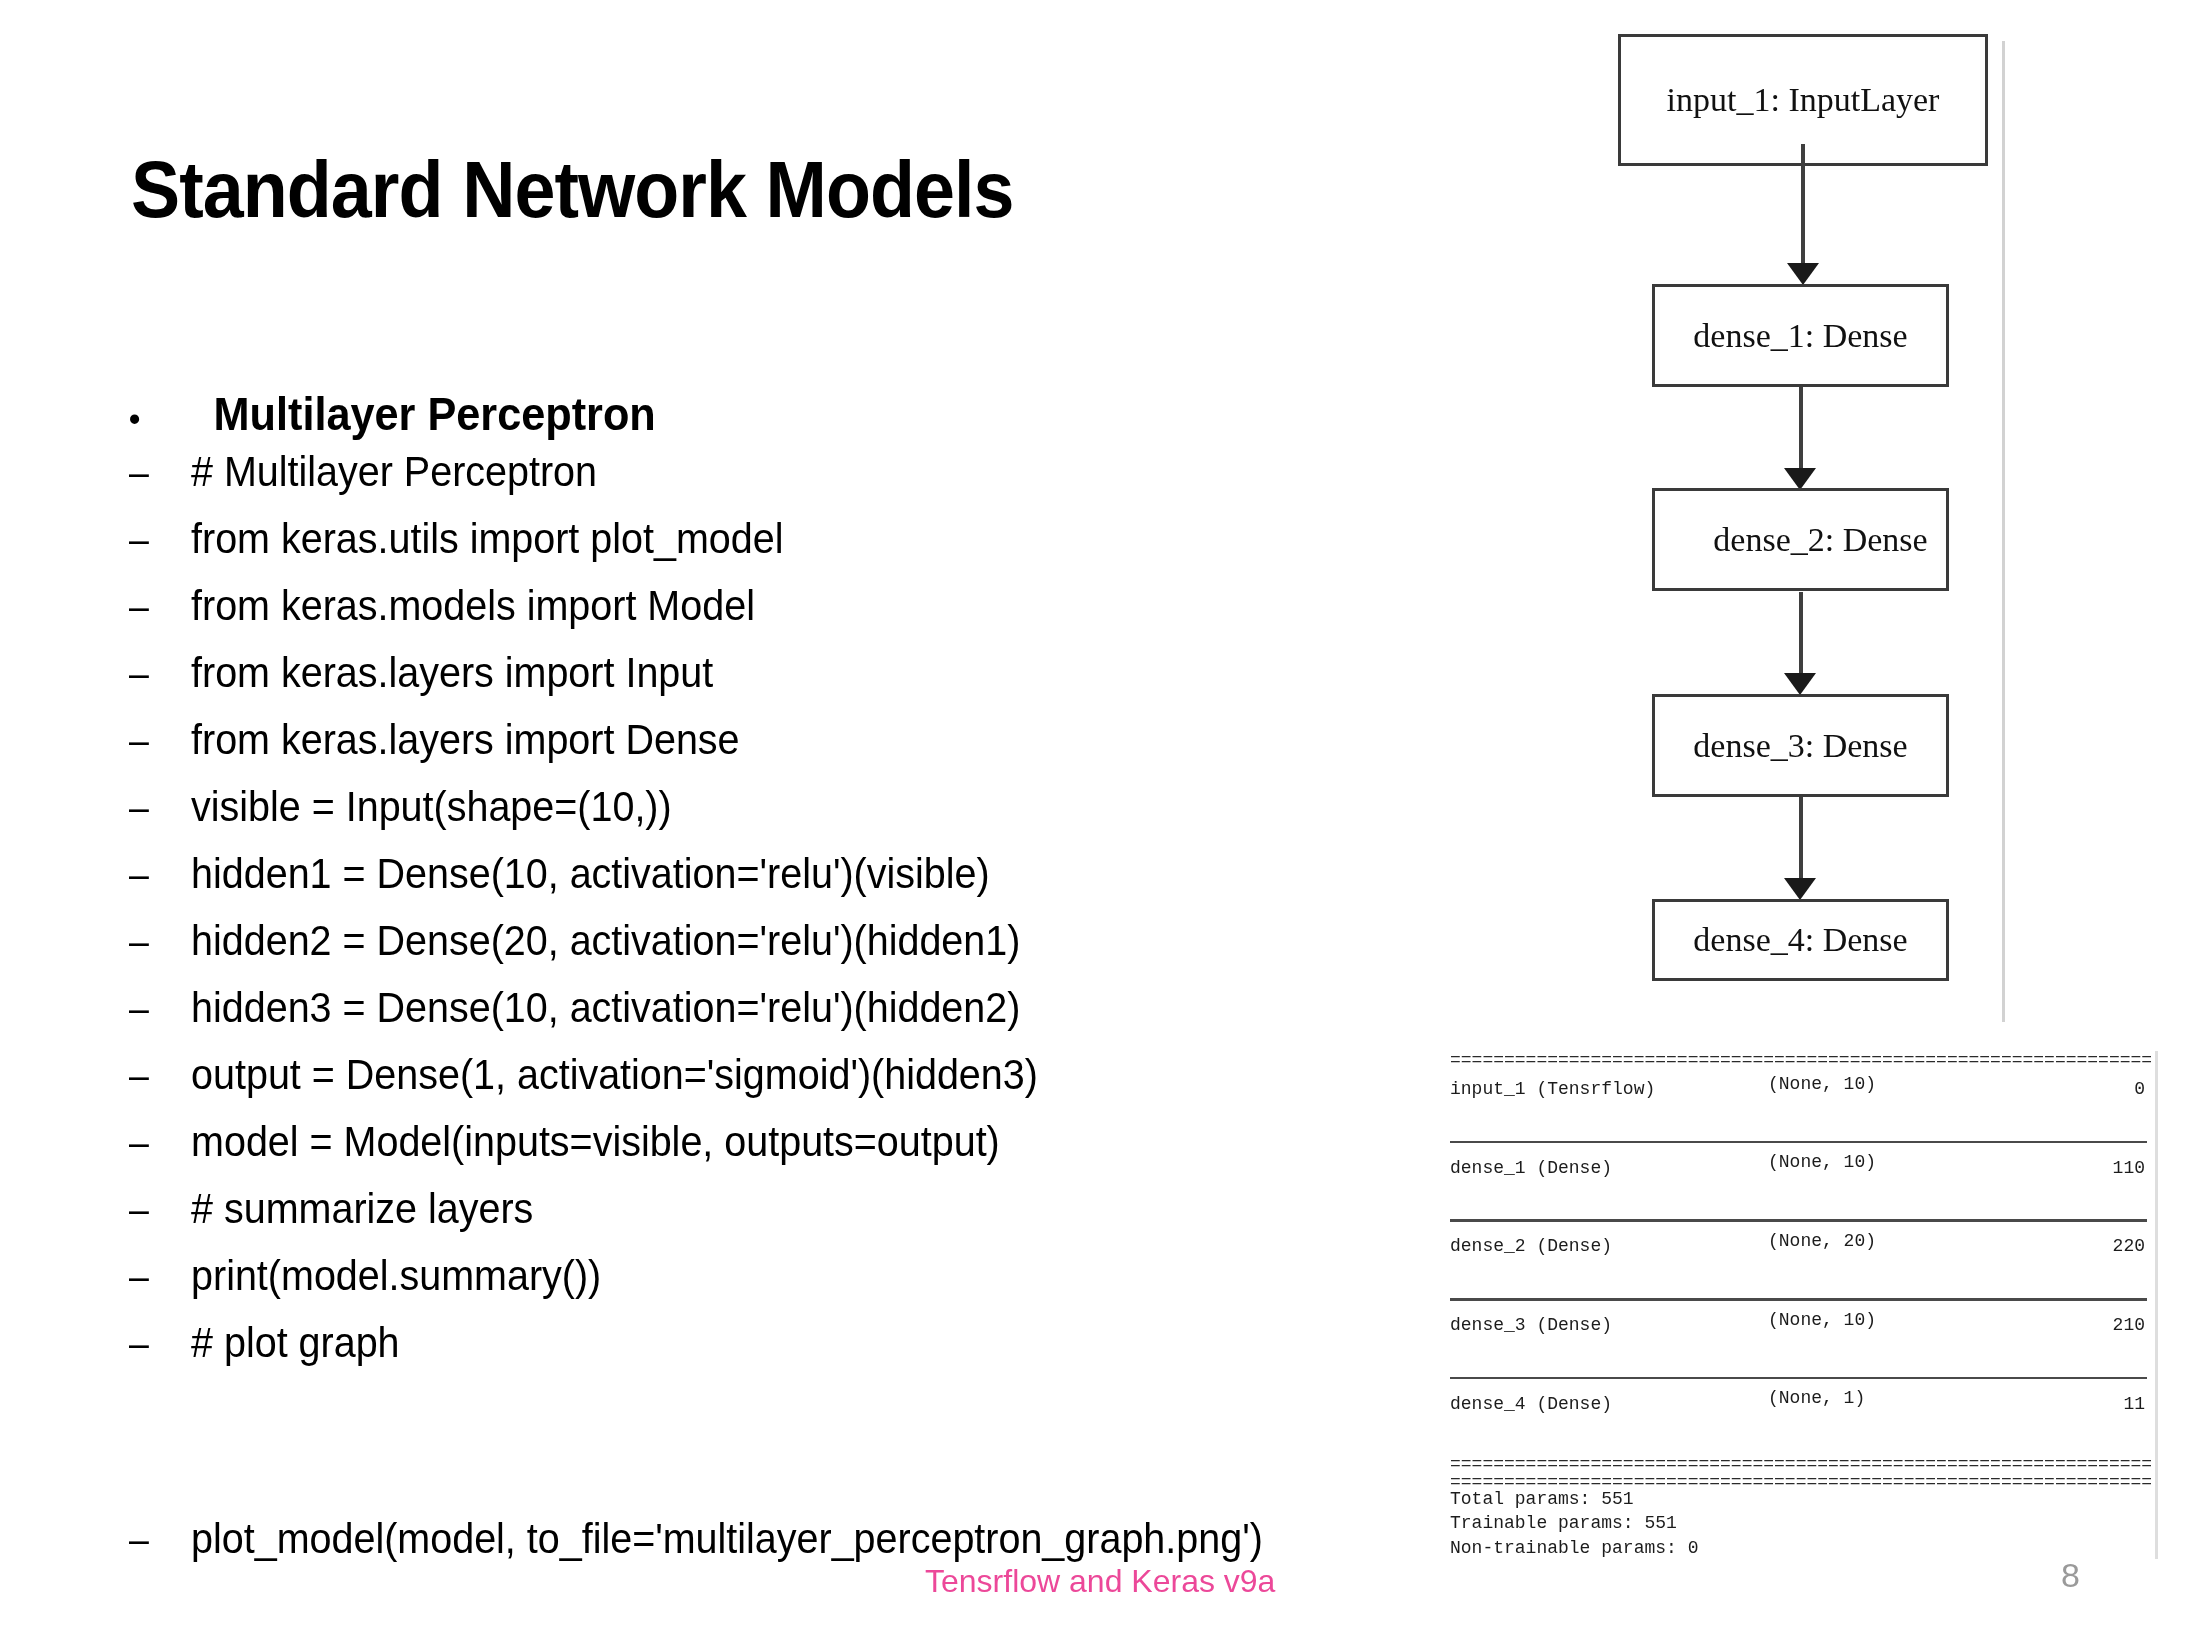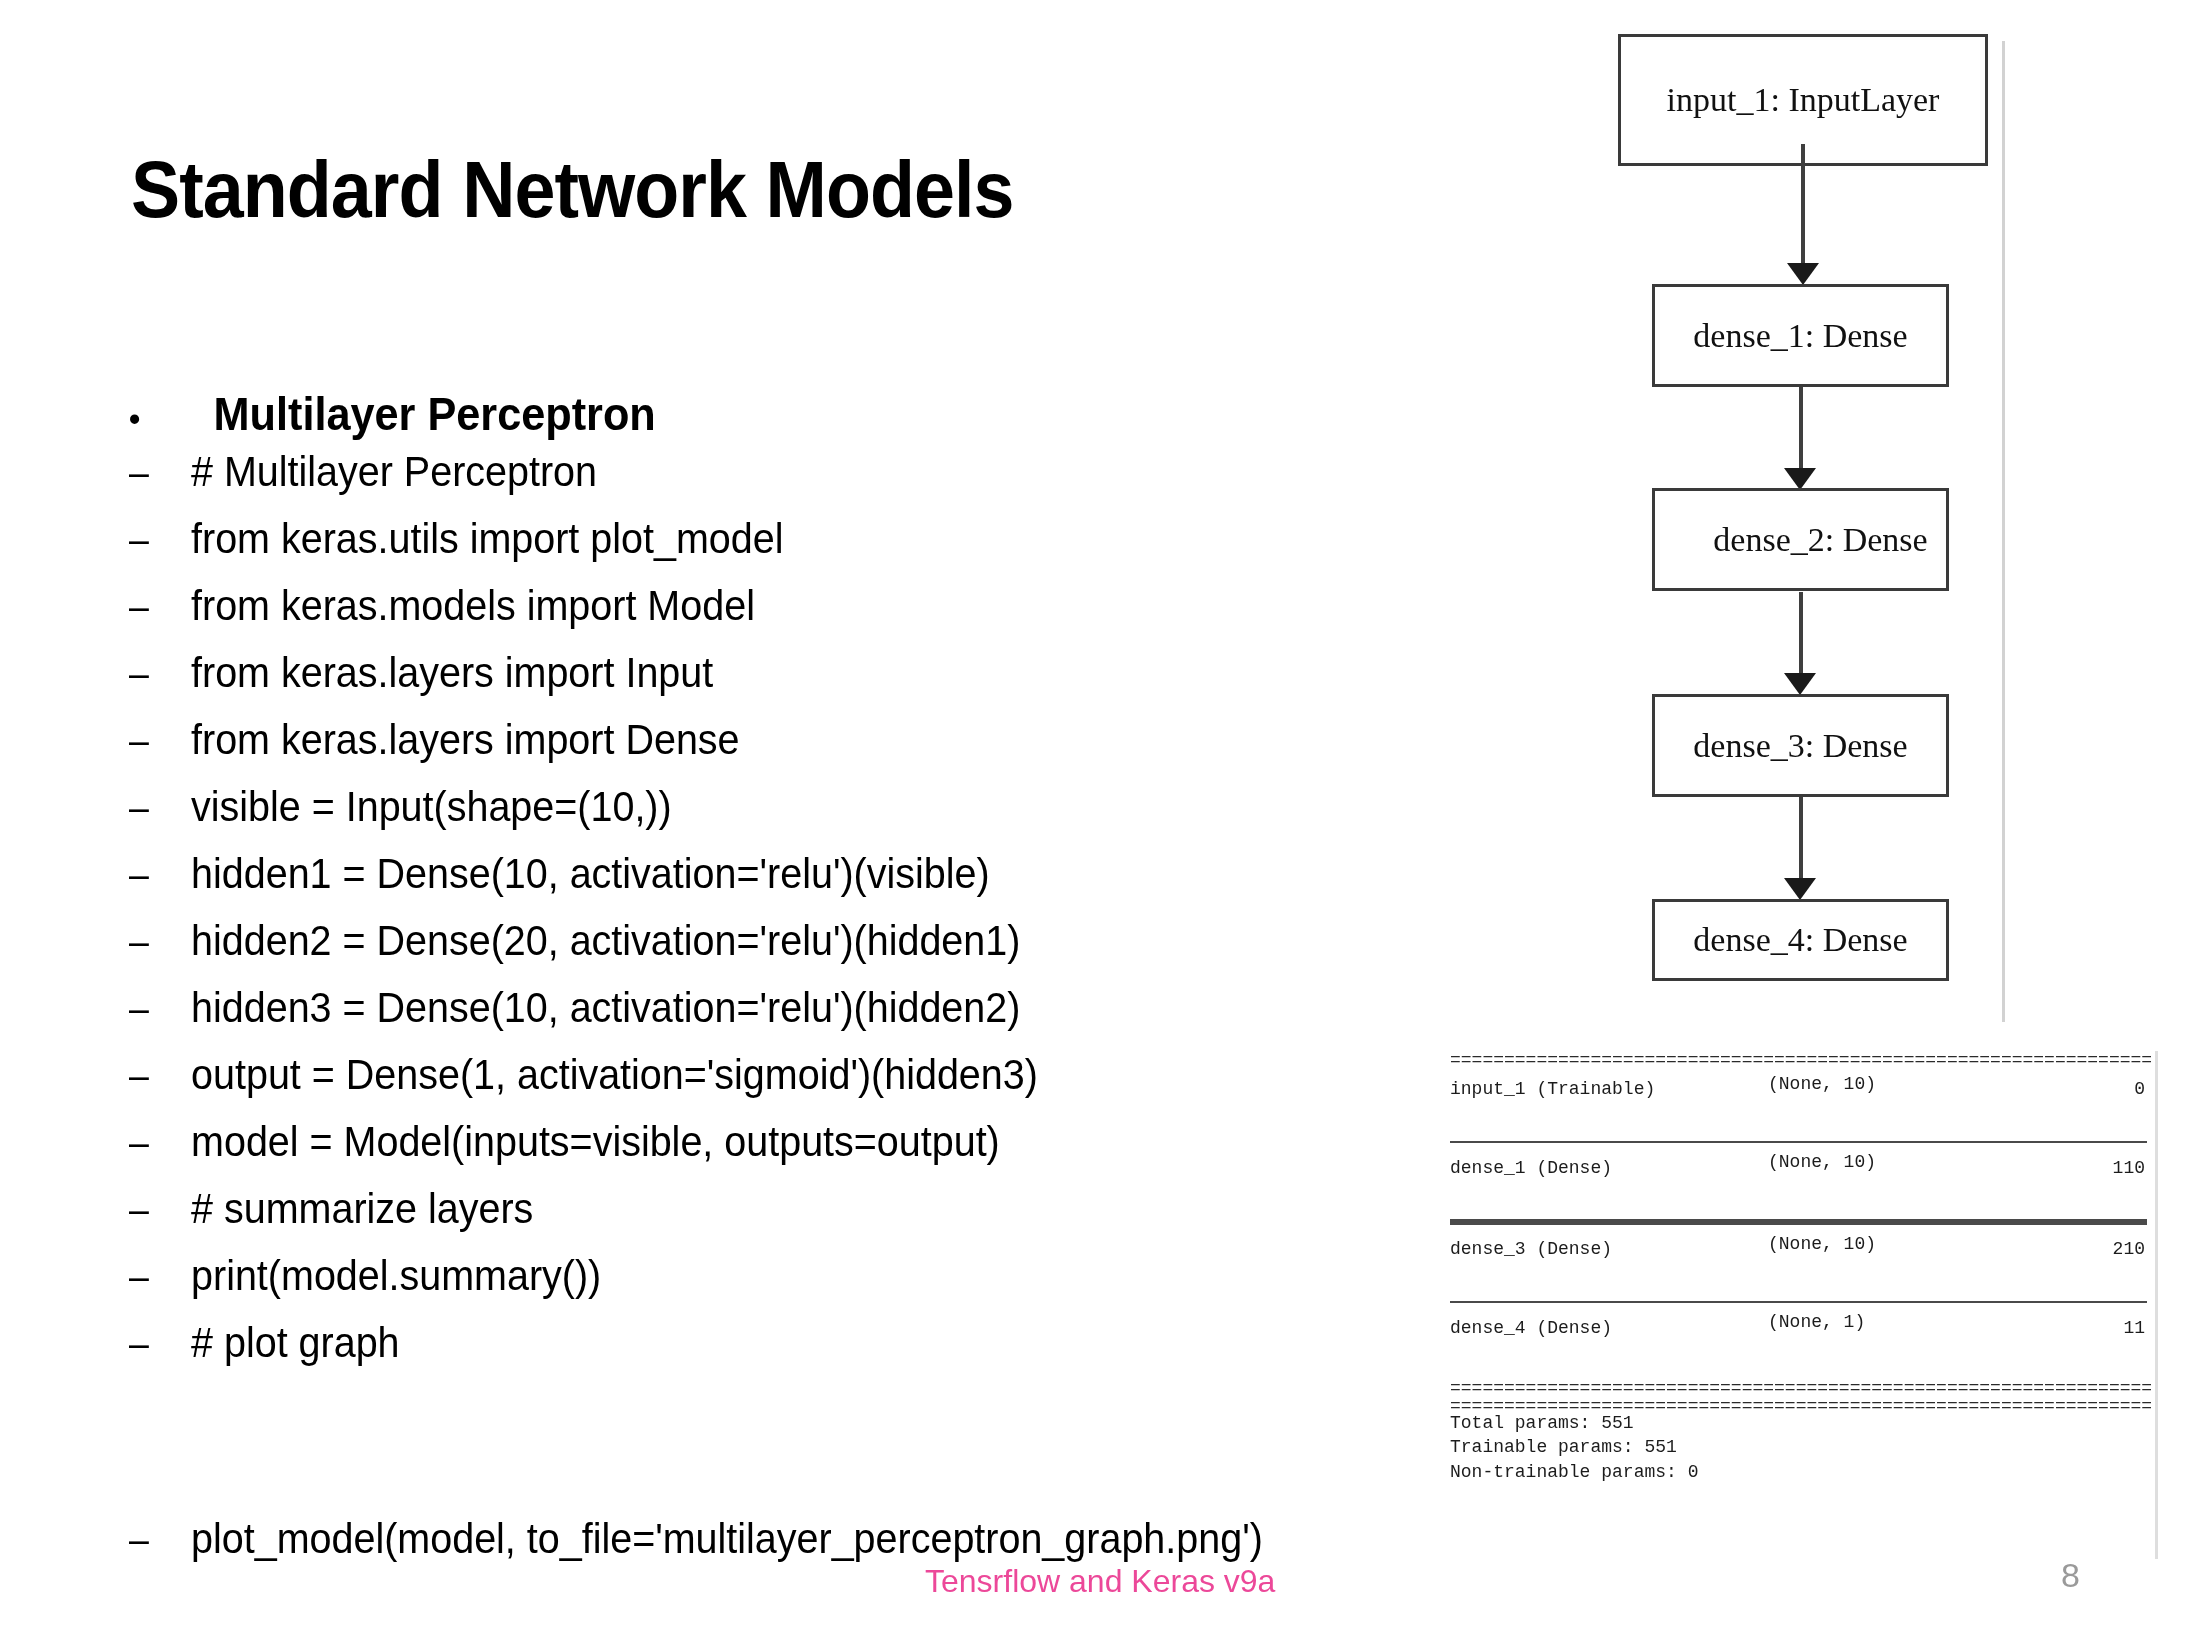--- a/index.html
+++ b/index.html
@@ -302,31 +302,36 @@
       <div class="node-box" style="left: 34px; top: 865px; width: 297px; height: 82px;">
         <span>dense_4: Dense</span>
       </div>
     </div>
   <div id="graph-right-rule"></div>
 
   <div id="summary">
     <div class="sum-dbl sum-eq">==================================================================</div>
     <div id="summary-rows">
         <div class="sum-row">
-          <span class="cell-name">input_1 (Trainable)</span>
+          <span class="cell-name">input_1 (Tensrflow)</span>
           <span class="cell-shape">(None, 10)</span>
           <span class="cell-params">0</span>
         </div>
         <div class="sum-sep"></div>
         <div class="sum-row">
           <span class="cell-name">dense_1 (Dense)</span>
           <span class="cell-shape">(None, 10)</span>
           <span class="cell-params">110</span>
         </div>
         <div class="sum-sep"></div>
+        <div class="sum-row">
+          <span class="cell-name">dense_2 (Dense)</span>
+          <span class="cell-shape">(None, 20)</span>
+          <span class="cell-params">220</span>
+        </div>
         <div class="sum-sep"></div>
         <div class="sum-row">
           <span class="cell-name">dense_3 (Dense)</span>
           <span class="cell-shape">(None, 10)</span>
           <span class="cell-params">210</span>
         </div>
         <div class="sum-sep"></div>
         <div class="sum-row">
           <span class="cell-name">dense_4 (Dense)</span>
           <span class="cell-shape">(None, 1)</span>

